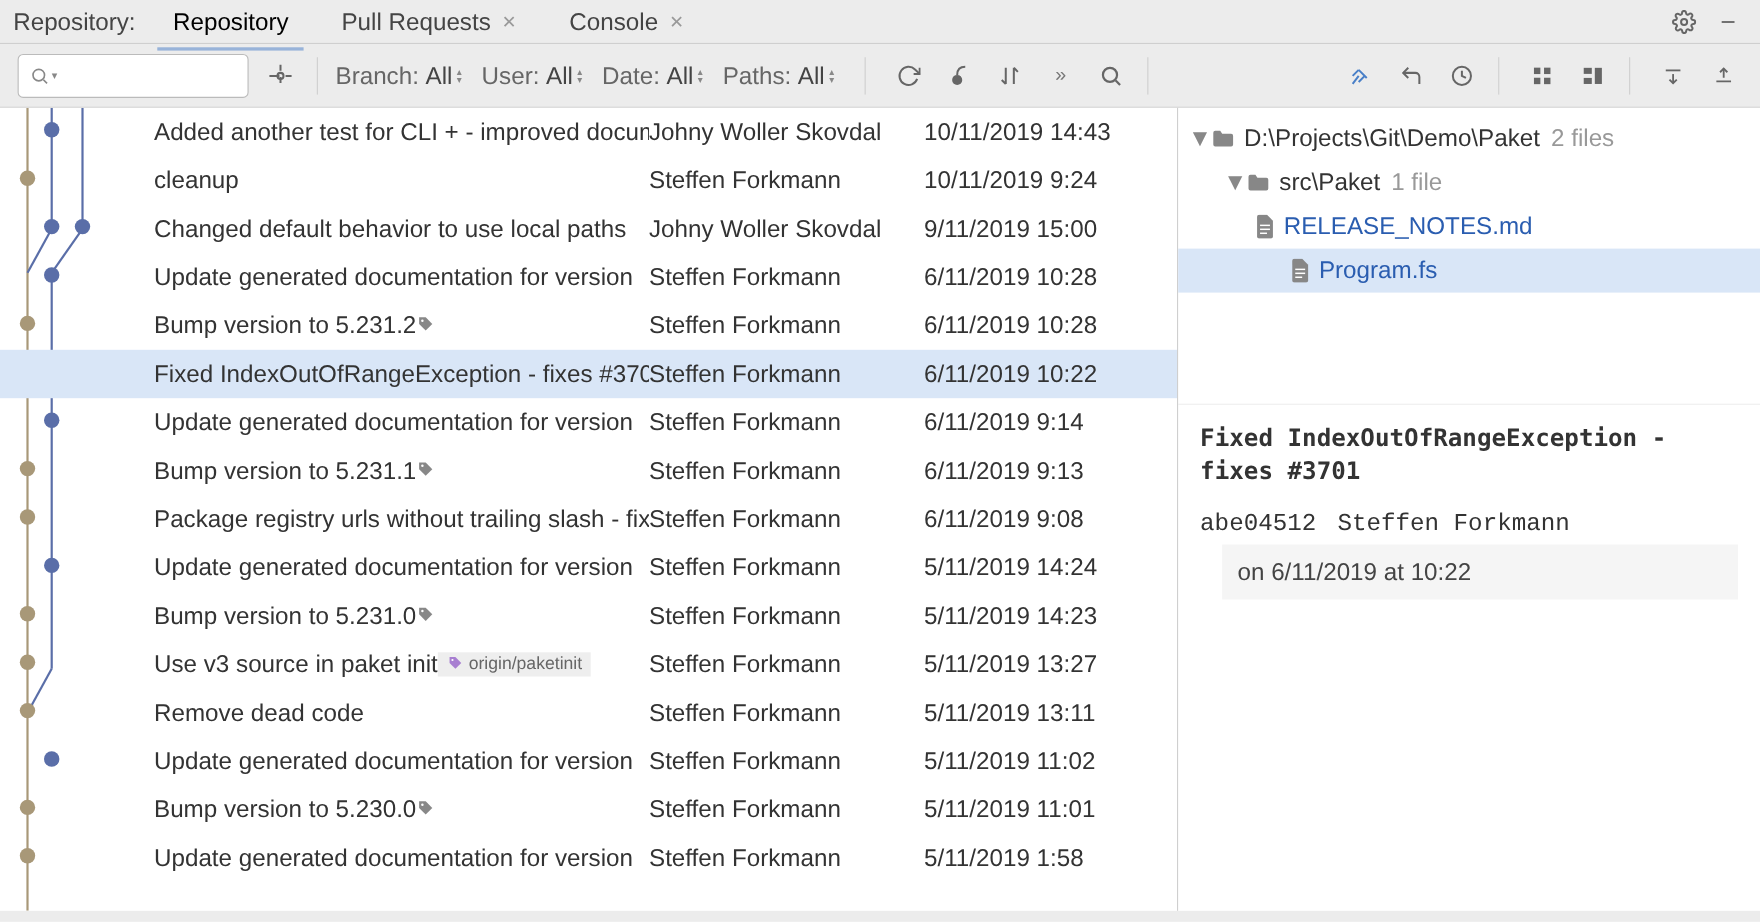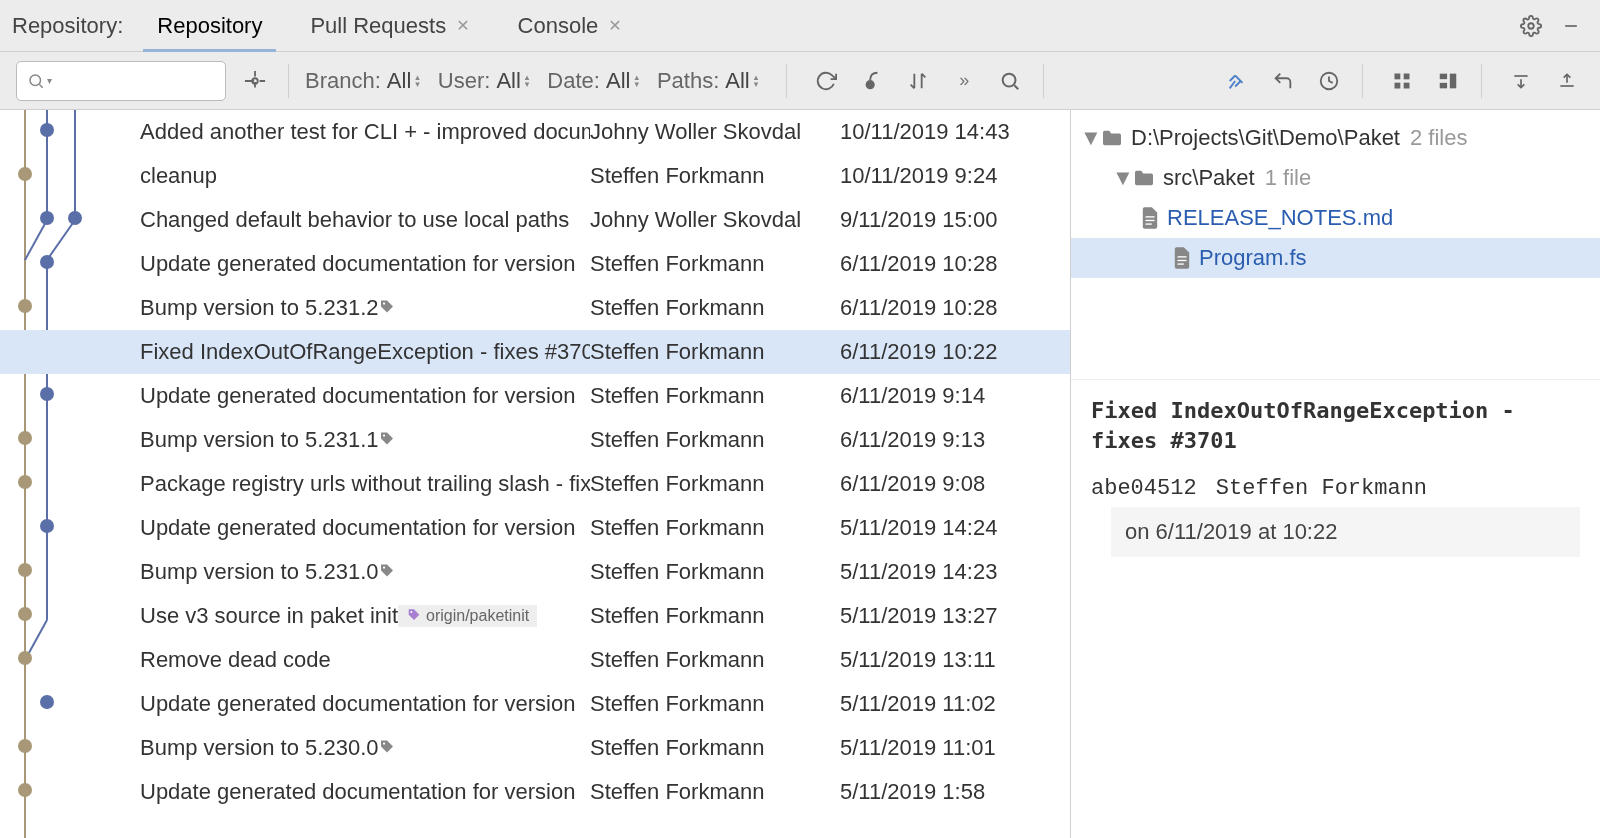--- a/index.html
+++ b/index.html
@@ -10,21 +10,21 @@
   color: #333;
   width: 1600px;
   height: 838px;
   overflow: hidden;
   user-select: none;
 }
 
 .top-tabs {
   display: flex;
   align-items: center;
-  height: 52px;
+  height: 40px;
   border-bottom: 1px solid #cfcfcf;
   padding: 0 12px;
 }
 .top-tabs .label {
   color: #444;
   margin-right: 20px;
 }
 .tab {
   padding: 0 14px;
   height: 50px;

